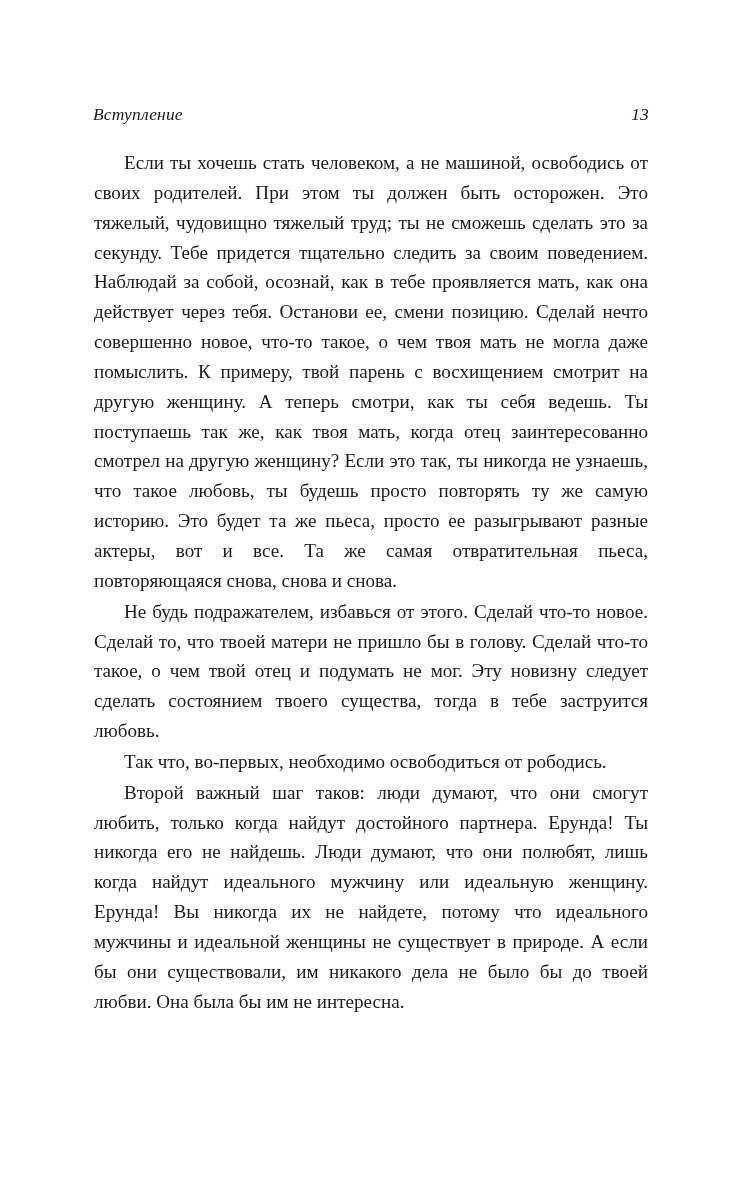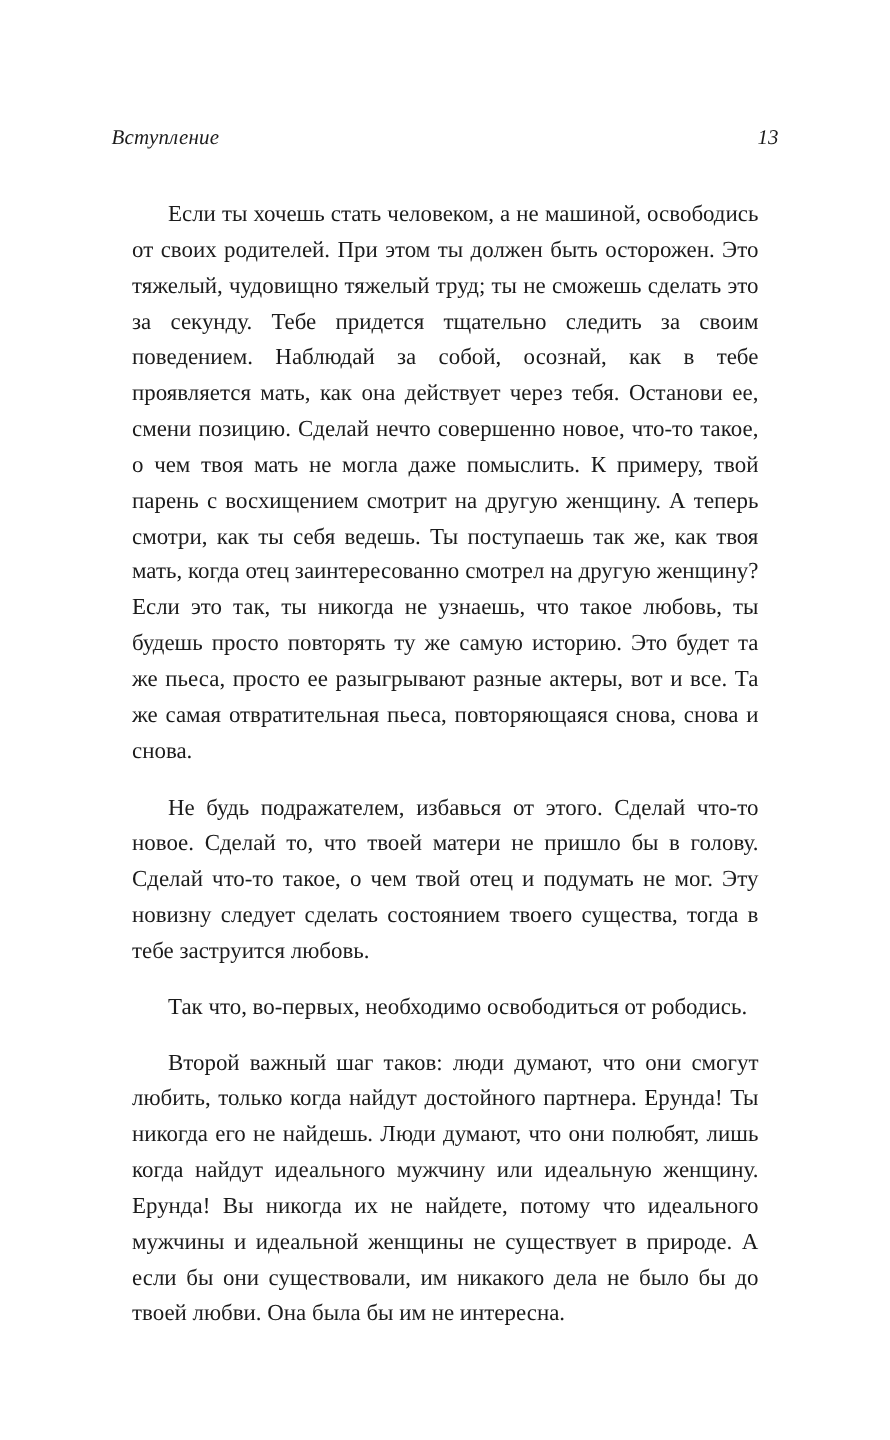--- a/index.html
+++ b/index.html
@@ -52,21 +52,21 @@
     font-size: 19.1px;
     line-height: 29.85px;
     text-align: justify;
     text-justify: inter-word;
     hyphens: manual;
     -webkit-hyphens: manual;
     color: #1b1b1b;
   }
 
   .body-text p {
-    margin: 17px;
+    margin: 1px;
     text-indent: 30px;
     text-align: justify;
   }
 
   
   .body-text p:last-child {
     margin-bottom: 0;
     font-family: Liberation Serif, serif;
   }
 </style>

